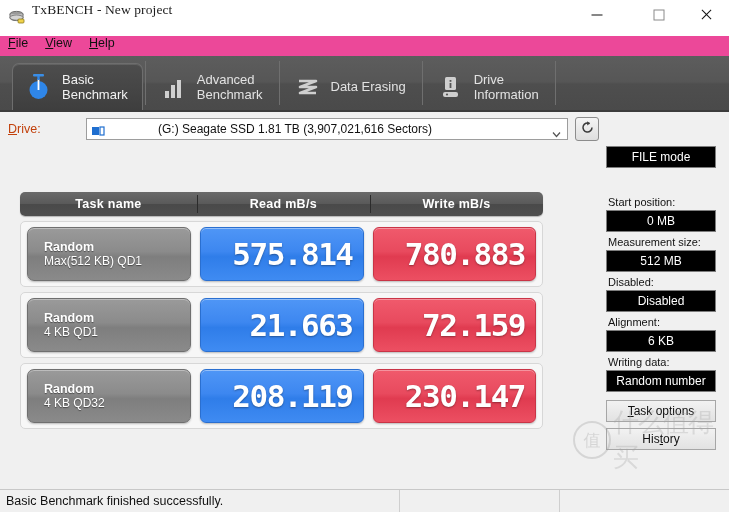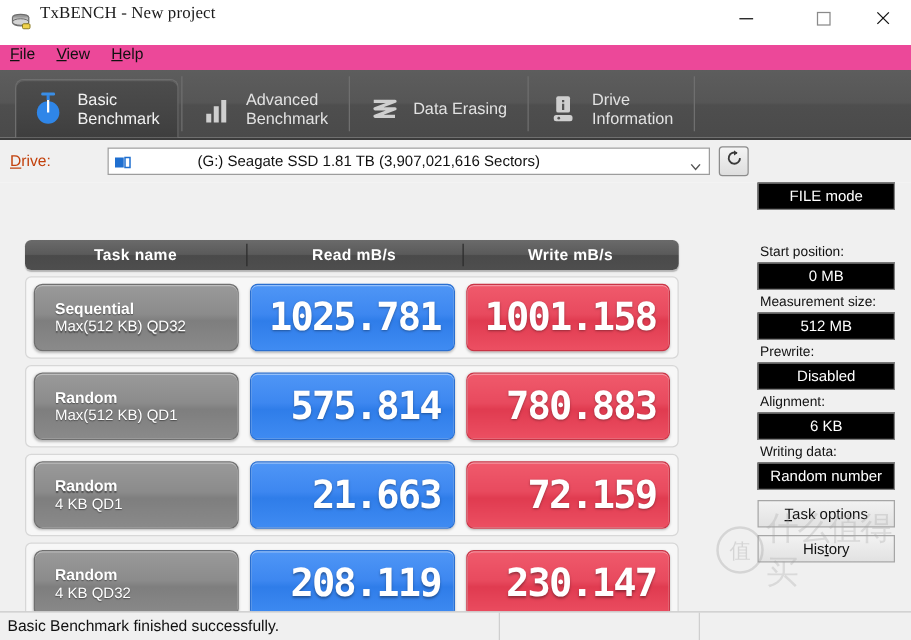--- a/index.html
+++ b/index.html
@@ -248,28 +248,20 @@
 
   <div class="body-area">
 
     <div class="bench">
       <div class="bench-head">
         <div class="hcell c1">Task name</div>
         <div class="hcell c2">Read mB/s</div>
         <div class="hcell c3">Write mB/s</div>
       </div>
 
-      <div class="row">
-        <div class="task-btn">
-          <span class="task-l1">Sequential</span>
-          <span class="task-l2">Max(512 KB) QD32</span>
-        </div>
-        <div class="val read">1025.781</div>
-        <div class="val write">1001.158</div>
-      </div>
 
       <div class="row">
         <div class="task-btn">
           <span class="task-l1">Random</span>
           <span class="task-l2">Max(512 KB) QD1</span>
         </div>
         <div class="val read">575.814</div>
         <div class="val write">780.883</div>
       </div>
 
@@ -295,21 +287,21 @@
     <div class="side">
       <div class="blk">FILE mode</div>
       <div style="height:22px"></div>
 
       <div class="side-lbl">Start position:</div>
       <div class="blk">0 MB</div>
 
       <div class="side-lbl">Measurement size:</div>
       <div class="blk">512 MB</div>
 
-      <div class="side-lbl">Prewrite:</div>
+      <div class="side-lbl">Disabled:</div>
       <div class="blk">Disabled</div>
 
       <div class="side-lbl">Alignment:</div>
       <div class="blk">6 KB</div>
 
       <div class="side-lbl">Writing data:</div>
       <div class="blk">Random number</div>
 
       <div style="height:6px"></div>
       <div class="gbtn">

